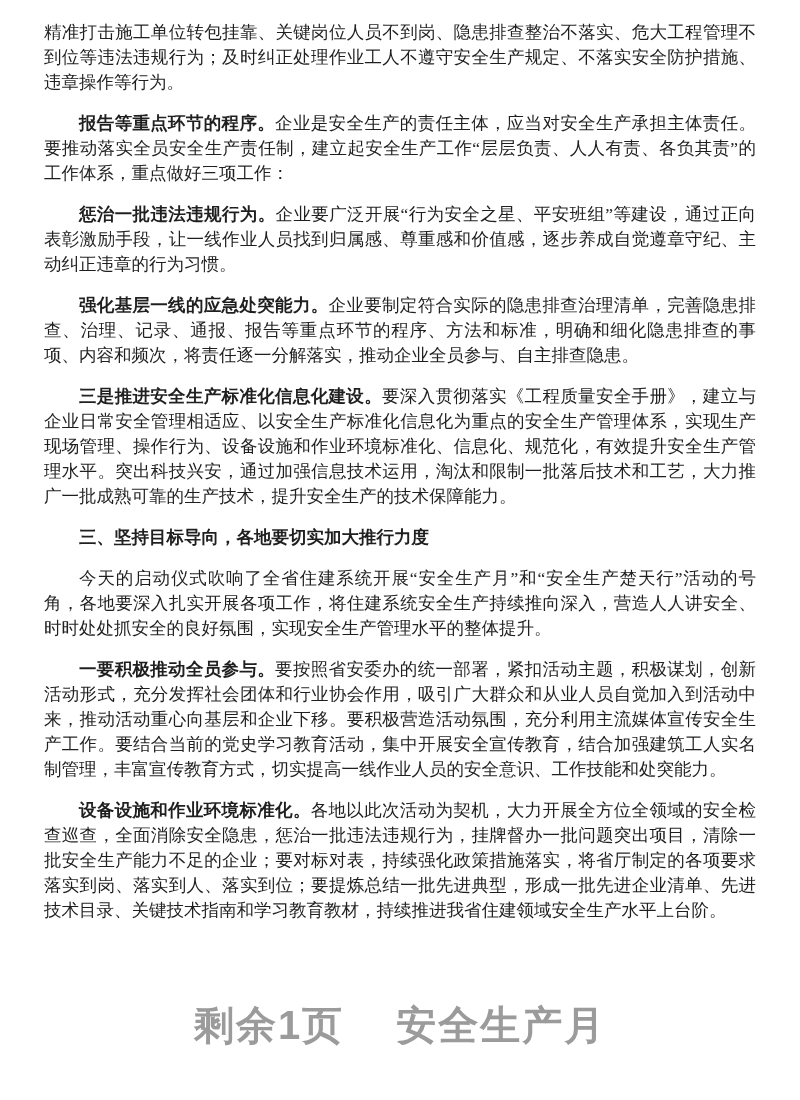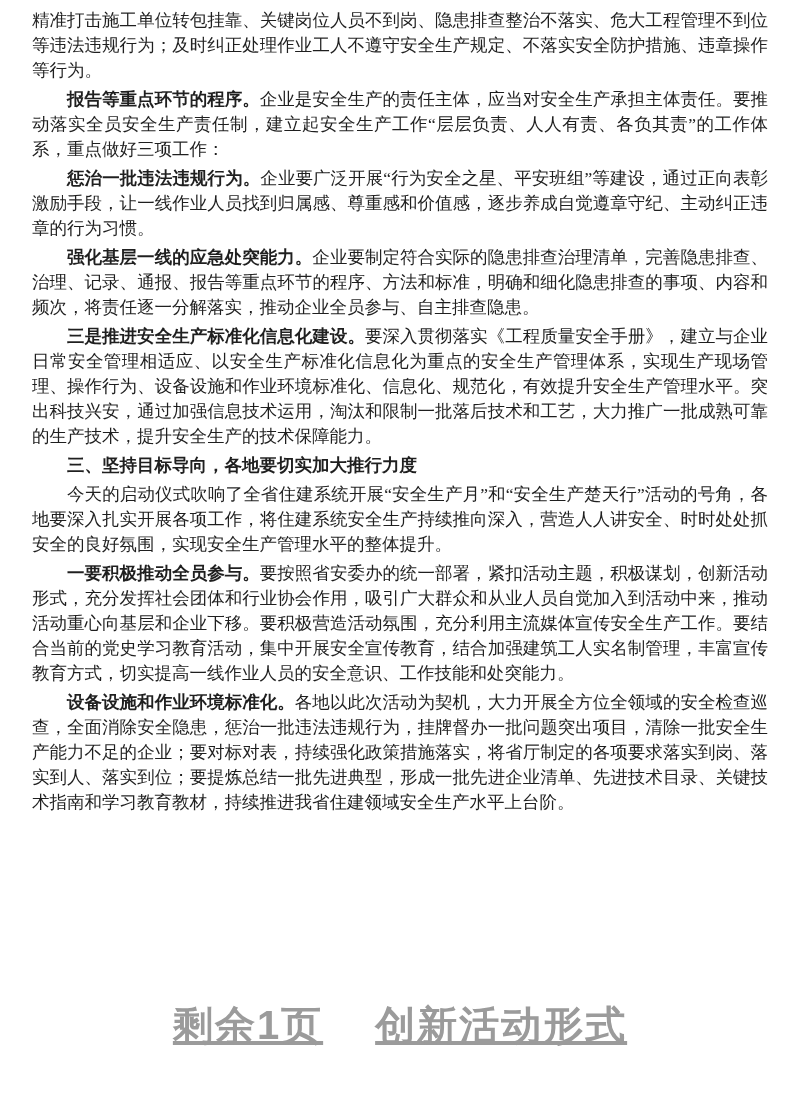--- a/index.html
+++ b/index.html
@@ -20,21 +20,21 @@
     position: absolute;
     top: 4px;
     left: 28px;
     right: 28px;
     color: #1f1f1f;
     font-size: 17.5px;
     line-height: 25px;
     text-align: justify;
   }
   .para {
-    margin: 4px;
+    margin: 16px;
     word-break: break-all;
   }
   .para.indent {
     text-indent: 2em;
   }
   .para .lead {
     font-weight: bold;
   }
   .para.heading {
     font-weight: bold;
@@ -46,21 +46,20 @@
     top: 998px;
     display: flex;
     justify-content: center;
     gap: 52px;
     font-family: "Liberation Sans", "DejaVu Sans", sans-serif;
     font-weight: bold;
     font-size: 40px;
     letter-spacing: 2px;
     color: #9b9b9b;
     user-select: none;
-    text-decoration: underline;
   }
 </style>
 </head>
 <body>
 
 <div class="page">
 
   <div class="doc-body" id="doc-body">
       <p class="para">精准打击施工单位转包挂靠、关键岗位人员不到岗、隐患排查整治不落实、危大工程管理不到位等违法违规行为；及时纠正处理作业工人不遵守安全生产规定、不落实安全防护措施、违章操作等行为。</p>
       <p class="para indent"><span class="lead">报告等重点环节的程序。</span>企业是安全生产的责任主体，应当对安全生产承担主体责任。要推动落实全员安全生产责任制，建立起安全生产工作“层层负责、人人有责、各负其责”的工作体系，重点做好三项工作：</p>
@@ -68,16 +67,16 @@
       <p class="para indent"><span class="lead">强化基层一线的应急处突能力。</span>企业要制定符合实际的隐患排查治理清单，完善隐患排查、治理、记录、通报、报告等重点环节的程序、方法和标准，明确和细化隐患排查的事项、内容和频次，将责任逐一分解落实，推动企业全员参与、自主排查隐患。</p>
       <p class="para indent"><span class="lead">三是推进安全生产标准化信息化建设。</span>要深入贯彻落实《工程质量安全手册》，建立与企业日常安全管理相适应、以安全生产标准化信息化为重点的安全生产管理体系，实现生产现场管理、操作行为、设备设施和作业环境标准化、信息化、规范化，有效提升安全生产管理水平。突出科技兴安，通过加强信息技术运用，淘汰和限制一批落后技术和工艺，大力推广一批成熟可靠的生产技术，提升安全生产的技术保障能力。</p>
       <p class="para indent heading"><span class="lead">三、坚持目标导向，各地要切实加大推行力度</span></p>
       <p class="para indent">今天的启动仪式吹响了全省住建系统开展“安全生产月”和“安全生产楚天行”活动的号角，各地要深入扎实开展各项工作，将住建系统安全生产持续推向深入，营造人人讲安全、时时处处抓安全的良好氛围，实现安全生产管理水平的整体提升。</p>
       <p class="para indent"><span class="lead">一要积极推动全员参与。</span>要按照省安委办的统一部署，紧扣活动主题，积极谋划，创新活动形式，充分发挥社会团体和行业协会作用，吸引广大群众和从业人员自觉加入到活动中来，推动活动重心向基层和企业下移。要积极营造活动氛围，充分利用主流媒体宣传安全生产工作。要结合当前的党史学习教育活动，集中开展安全宣传教育，结合加强建筑工人实名制管理，丰富宣传教育方式，切实提高一线作业人员的安全意识、工作技能和处突能力。</p>
       <p class="para indent"><span class="lead">设备设施和作业环境标准化。</span>各地以此次活动为契机，大力开展全方位全领域的安全检查巡查，全面消除安全隐患，惩治一批违法违规行为，挂牌督办一批问题突出项目，清除一批安全生产能力不足的企业；要对标对表，持续强化政策措施落实，将省厅制定的各项要求落实到岗、落实到人、落实到位；要提炼总结一批先进典型，形成一批先进企业清单、先进技术目录、关键技术指南和学习教育教材，持续推进我省住建领域安全生产水平上台阶。</p>
     </div>
 
   <div class="download-banner" style="color: rgb(155, 155, 155);">
     <span>剩余1页</span>
-    <span>创新活动形式</span>
+    <span>安全生产月</span>
   </div>
 
 </div>
 
 </body></html>

